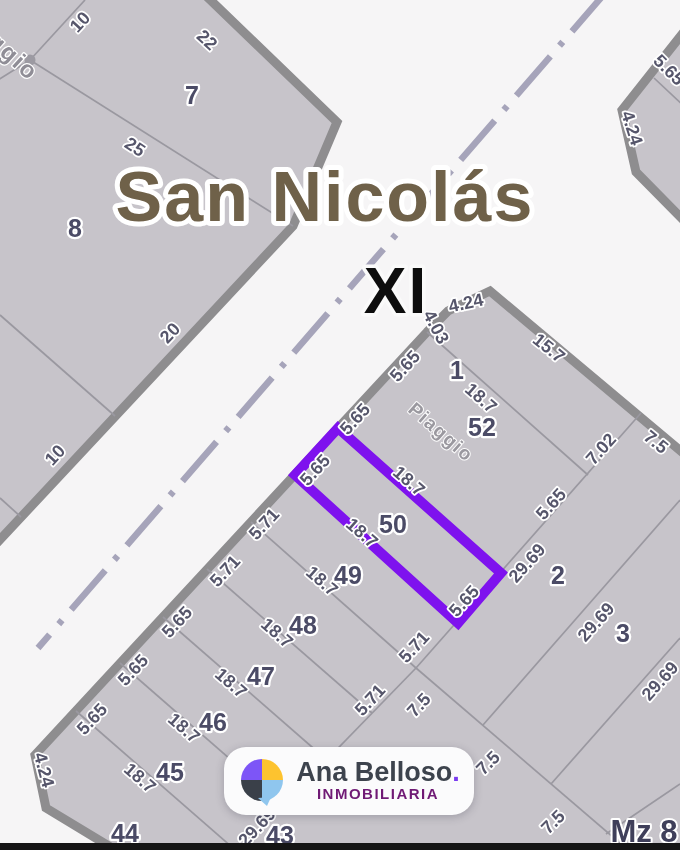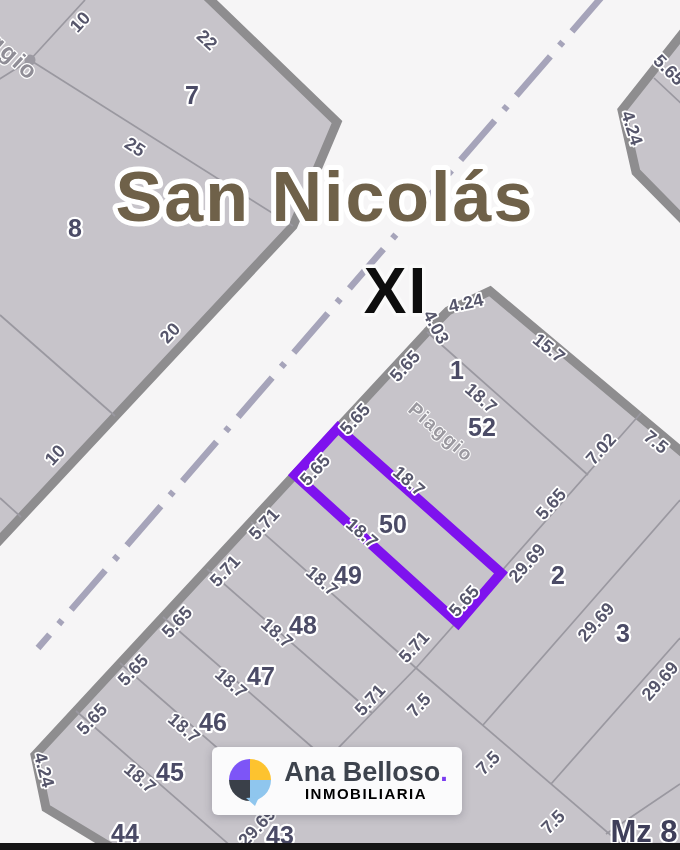--- a/index.html
+++ b/index.html
@@ -15,22 +15,22 @@
   .lbl-num{font-size:25px;font-weight:700;fill:#4b4b66;stroke:#ffffff;stroke-width:4.5px;}
   .lbl-block{font-size:31px;font-weight:700;fill:#3f3f5a;stroke:#ffffff;stroke-width:4px;}
   .lbl-title{font-size:70px;font-weight:700;letter-spacing:2px;fill:#6f6149;stroke:#ffffff;stroke-width:10px;}
   .lbl-zone{font-size:64px;font-weight:700;letter-spacing:2px;fill:#0d0d0d;stroke:#fafafa;stroke-width:7px;}
   .lbl-street{font-size:24px;font-weight:700;letter-spacing:2px;fill:#8f8d96;stroke:#ffffff;stroke-width:2.5px;}
   .lbl-street-faded{font-size:19px;font-weight:700;letter-spacing:1.5px;fill:#98969d;stroke:#ffffff;stroke-width:2px;opacity:.95;}
   .parcel-line{stroke:#9a98a0;stroke-width:1.7;fill:none;}
   .block{stroke-width:9;}
   
   .brand-card{
-    position:absolute;left:212px;top:747px;width:250px;height:68px;
-    background:#fbfbfc;border-radius:6px;box-shadow:0 2px 8px rgba(40,40,60,.25);
+    position:absolute;left:224px;top:747px;width:250px;height:68px;
+    background:#fbfbfc;border-radius:22px;box-shadow:0 2px 8px rgba(40,40,60,.25);
     display:flex;align-items:center;padding:0 0 0 16px;box-sizing:border-box;
   }
   .brand-logo{flex:0 0 auto;margin-top:4px;}
   .brand-text{flex:1;display:flex;flex-direction:column;align-items:center;margin-left:6px;margin-right:8px;}
   .brand-name{font-size:27px;font-weight:700;color:#3d434d;line-height:1.0;white-space:nowrap;}
   .brand-dot{font-weight:700;}
   .brand-sub{font-size:15px;font-weight:700;letter-spacing:1.5px;color:#3d434d;line-height:1.1;margin-top:0px;white-space:nowrap;}
   .bottom-bar{position:absolute;left:0;bottom:0;width:680px;height:7px;background:#151515;}
 </style>
 </head>
@@ -143,17 +143,17 @@
 <div class="brand-card">
   <svg class="brand-logo" width="44" height="48" viewBox="0 0 44 48">
     <path d="M22,21 L22,0 A21,21 0 0 0 1,21 Z" fill="#7d55f7"></path>
     <path d="M22,21 L43,21 A21,21 0 0 0 22,0 Z" fill="#fdc32f"></path>
     <path d="M22,21 L1,21 A21,21 0 0 0 22,42 Z" fill="#3a4049"></path>
     <path d="M22,21 L22,42 A21,21 0 0 0 43,21 Z" fill="#8fc6ee"></path>
     <path d="M18,39 L31,38 L27,47 Z" fill="#8fc6ee"></path>
   </svg>
   <div class="brand-text">
     <div class="brand-name" style="color: rgb(61, 67, 77);"><span>Ana Belloso</span><span class="brand-dot" style="color: rgb(122, 59, 240);">.</span></div>
-    <div class="brand-sub" style="color: #000000;">INMOBILIARIA</div>
+    <div class="brand-sub" style="color: #701a75;">INMOBILIARIA</div>
   </div>
 </div>
 
 <div class="bottom-bar"></div>
 
 </body></html>

